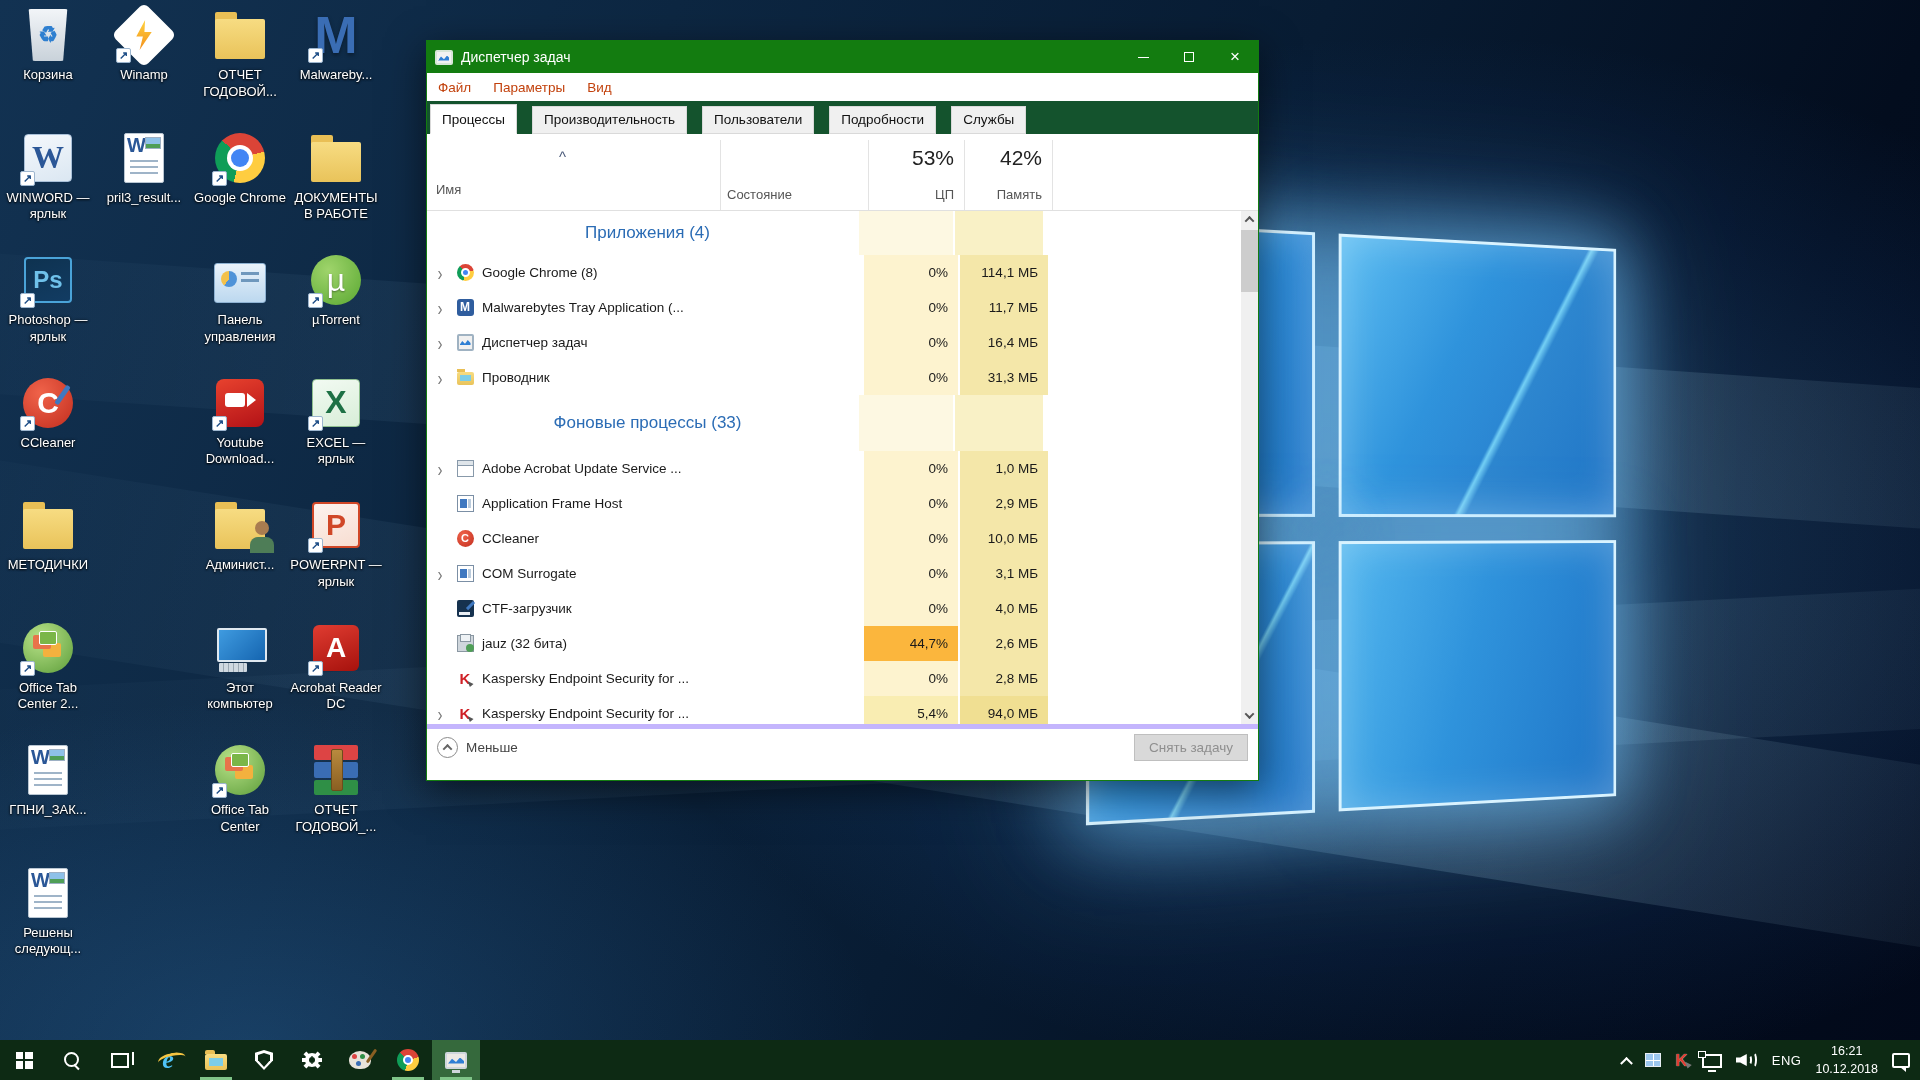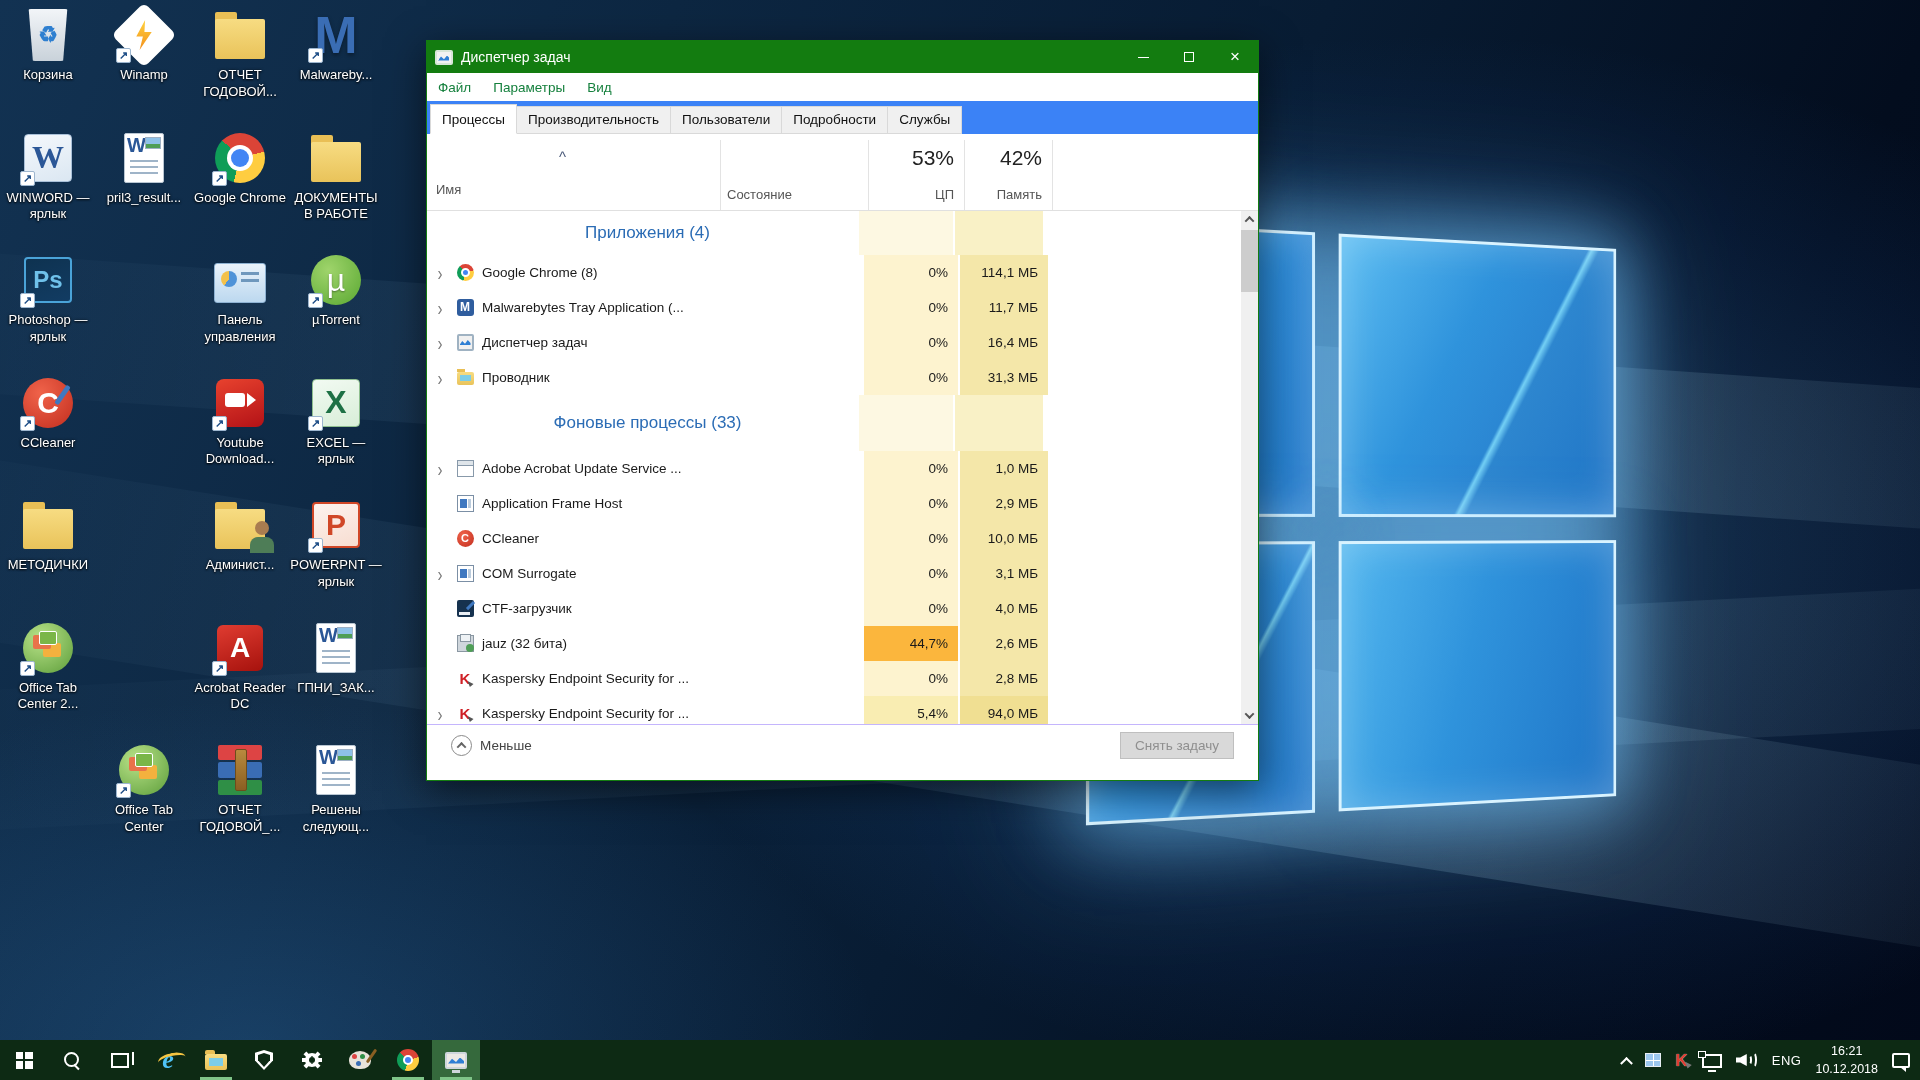--- a/index.html
+++ b/index.html
@@ -110,22 +110,22 @@
   .titlebar { height:32px; background:#137c10; display:flex; align-items:center; }
   .tm-ico { width:18px; height:15px; margin:0 8px 0 8px; background:#f2f2f2; border:2px solid #d8e6d8; border-radius:2px; position:relative; }
   .tm-ico::before { content:""; position:absolute; left:1px; right:1px; top:4px; height:5px;
     background:linear-gradient(100deg, transparent 0 10%, #2f7fd4 10% 90%, transparent 90%);
     clip-path:polygon(0 100%,25% 20%,50% 75%,75% 0,100% 60%,100% 100%); }
   .title { color:#fff; font-size:14px; }
   .winbtns { margin-left:auto; display:flex; height:100%; }
   .wbtn { width:46px; height:100%; display:flex; align-items:center; justify-content:center; color:#fff; font-size:17px; }
   .wbtn .mini { width:11px; height:1px; background:#fff; }
   .wbtn .maxi { width:10px; height:10px; border:1px solid #fff; }
-  .menubar { height:28px; display:flex; align-items:center; gap:22px; padding:0 11px; background:#fff; font-size:13.5px; color:#15803d; }
-  .tabs { height:33px; background:#3b82f6; display:flex; align-items:flex-end; padding-left:3px; position:relative; }
+  .menubar { height:28px; display:flex; align-items:center; gap:22px; padding:0 11px; background:#fff; font-size:13.5px; color:#c2410c; }
+  .tabs { height:33px; background:#14532d; display:flex; align-items:flex-end; padding-left:3px; position:relative;gap:16px; }
   .tab { font-size:13.5px; color:#111; padding:5px 11px 6px; background:#f0f0f0; border:1px solid #d9d9d9; margin-right:-1px; }
   .tab.active { background:#fff; border-bottom:1px solid #fff; padding-top:7px; position:relative; z-index:2; }
 
   .colhead { position:relative; height:77px; border-bottom:1px solid #e0e0e0; font-size:13px; color:#555; }
   .vline { position:absolute; top:6px; bottom:0; width:1px; background:#e3e3e3; }
   .sortind { position:absolute; left:132px; top:14px; color:#4a5a7a; font-size:15px; }
   .h-name { position:absolute; left:9px; bottom:13px; }
   .h-status { position:absolute; left:300px; bottom:8px; }
   .h-cpu-pct, .h-mem-pct { position:absolute; top:12px; font-size:21px; color:#222; text-align:right; }
   .h-cpu, .h-mem { position:absolute; bottom:8px; text-align:right; }
@@ -175,21 +175,21 @@
   .pi-kasp::after { content:""; position:absolute; right:0; bottom:0; width:6px; height:6px; background:#555; clip-path:polygon(0 0,100% 50%,40% 100%); }
 
   .vscroll { position:absolute; right:0; top:170px; width:17px; height:513px; background:#f0f0f0; }
   .vscroll .arr { position:absolute; left:0; width:17px; height:17px; display:flex; align-items:center; justify-content:center; }
   .vscroll .arr.up { top:0; } .vscroll .arr.down { bottom:0; }
   .varr { width:7px; height:7px; border-left:2px solid #555; border-top:2px solid #555; }
   .arr.up .varr { transform:rotate(45deg) translate(1px,1px); }
   .arr.down .varr { transform:rotate(-135deg) translate(1px,1px); }
   .vthumb { position:absolute; left:0; top:19px; width:17px; height:62px; background:#cdcdcd; }
 
-  .tm-footer { position:relative; height:41px; border-top:1px solid #c4b5fd; background:#fff; display:flex; align-items:center; padding:0 24px; }
+  .tm-footer { position:relative; height:41px; border-top:5px solid #c4b5fd; background:#fff; display:flex; align-items:center; padding:0 10px; }
   .less { display:flex; align-items:center; gap:8px; color:#444; font-size:13.5px; }
   .less-circ { width:21px; height:21px; border:1px solid #8a8a8a; border-radius:50%; display:flex; align-items:center; justify-content:center; }
   .less-circ .up { width:7px; height:7px; border-left:2px solid #666; border-top:2px solid #666; transform:rotate(45deg) translate(1px,1px); }
   .endtask { margin-left:auto; background:#d9d9d9; border:1px solid #bfbfbf; color:#8f8f8f; font-size:13.5px; padding:5px 14px; }
 
   
   .taskbar { position:absolute; left:0; bottom:0; width:1920px; height:40px; background:#0d2a14; display:flex; align-items:stretch; z-index:5; }
   .tslot { width:48px; display:flex; align-items:center; justify-content:center; position:relative; }
   .tslot.running::after { content:""; position:absolute; left:8px; right:8px; bottom:0; height:3px; background:#7fc488; }
   .tslot.active { background:#35693c; }
@@ -390,20 +390,26 @@
     <div class="dart">
         <div class="i-officetab"></div>
       <span class="shortcut-arrow">↗</span>
       </div>
     <div class="dlabel">Office Tab Center 2...</div>
   </div>
   <div></div>
 
   <div class="dicon">
     <div class="dart">
+        <div class="i-pc"></div>
+      </div>
+    <div class="dlabel">Этот компьютер</div>
+  </div>
+  <div class="dicon">
+    <div class="dart">
         <div class="i-acrobat">A</div>
       <span class="shortcut-arrow">↗</span>
       </div>
     <div class="dlabel">Acrobat Reader DC</div>
   </div>
   <div class="dicon">
     <div class="dart">
         <div class="i-worddoc">
           <span class="pic"></span>
         </div>

